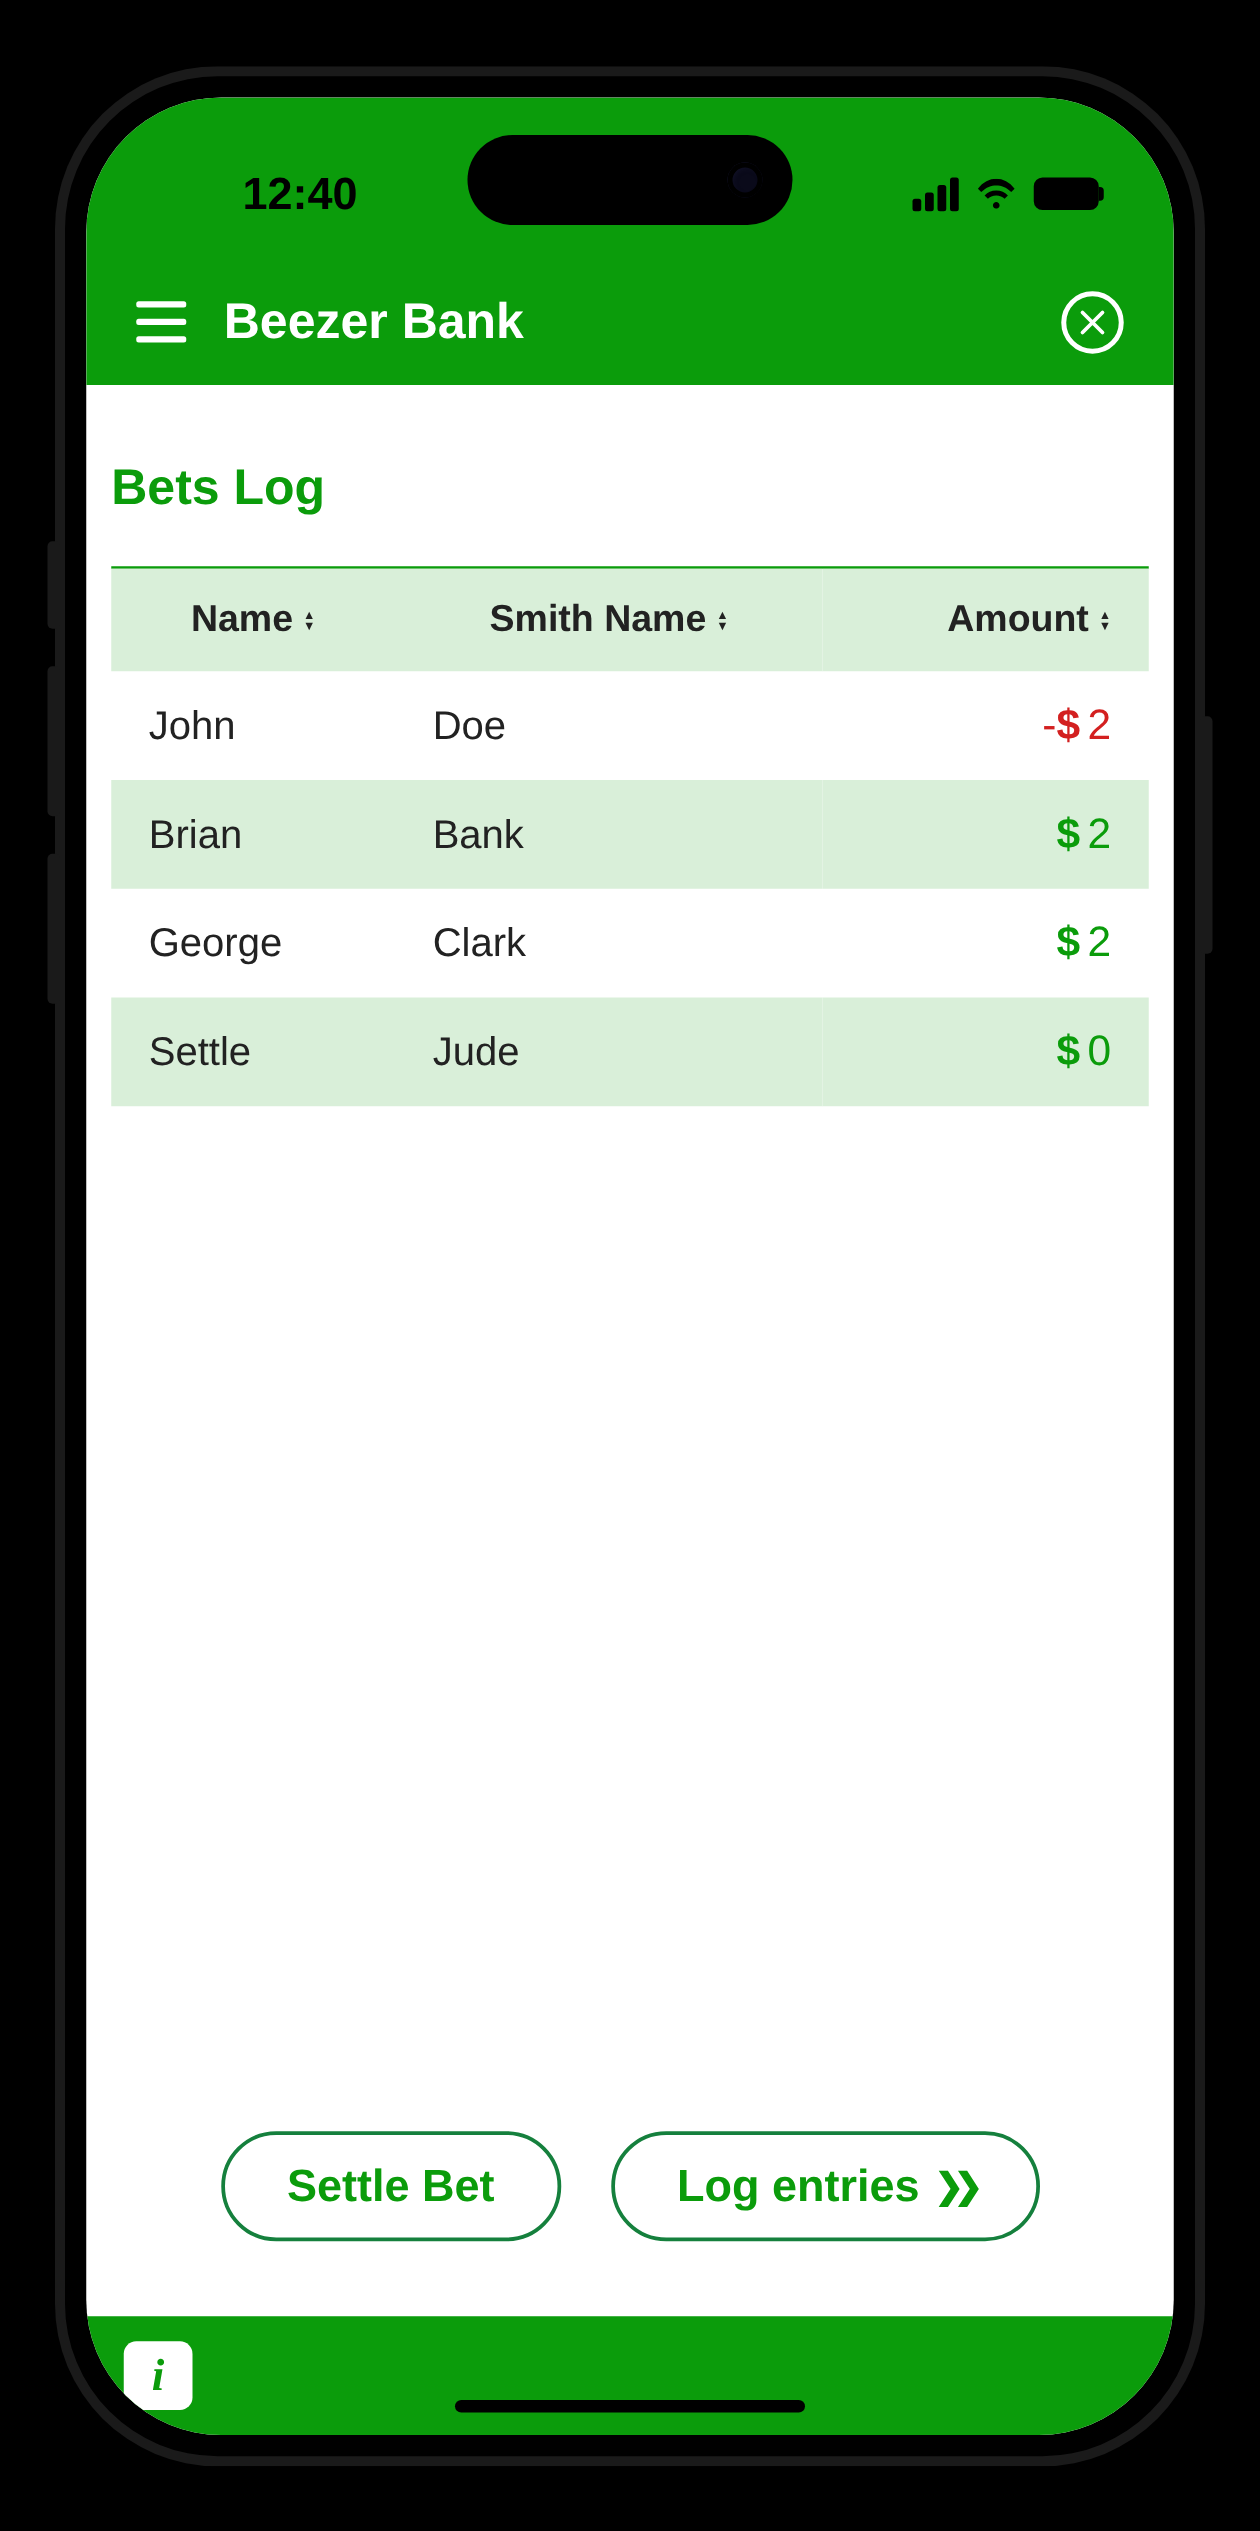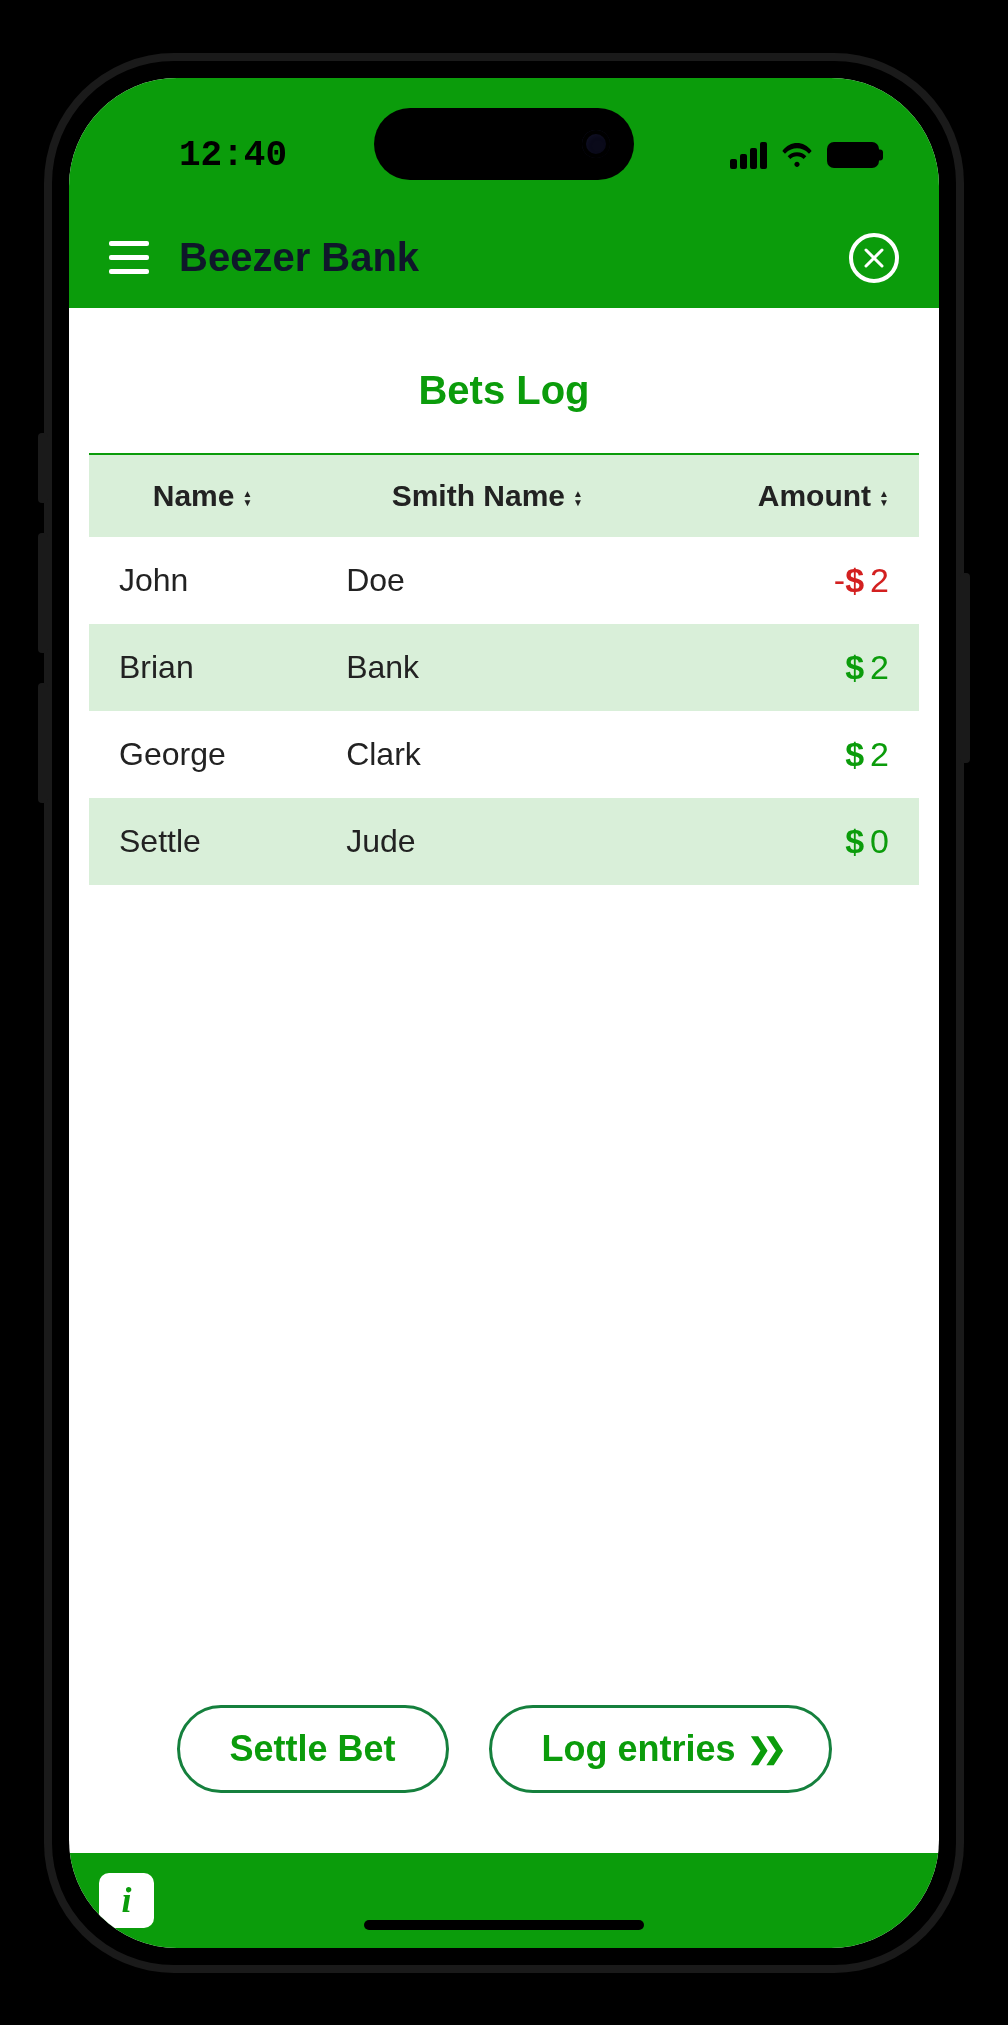--- a/index.html
+++ b/index.html
@@ -69,22 +69,21 @@
       display: flex;
       align-items: center;
       justify-content: space-between;
       padding: 0 60px;
       padding-top: 25px;
     }
     .status-time {
       font-size: 36px;
       font-weight: 600;
       color: #000;
-      margin-left: 50px;
-      font-family: Liberation Mono, monospace;
+      margin-left: 65px;
     }
     .status-icons {
       display: flex;
       align-items: center;
       gap: 14px;
     }
     .signal-bars {
       display: flex;
       align-items: flex-end;
       gap: 3px;
@@ -136,39 +135,39 @@
       gap: 9px;
       cursor: pointer;
     }
     .hamburger span {
       width: 40px;
       height: 5px;
       background: #fff;
       border-radius: 2px;
     }
     .app-title {
-      color: #0f172a;
+      color: #ffffff;
       font-size: 40px;
       font-weight: 600;
     }
     .close-btn {
       margin-left: auto;
       width: 50px;
       height: 50px;
       border: 4px solid #fff;
       border-radius: 50%;
       display: flex;
       align-items: center;
       justify-content: center;
       cursor: pointer;
       color: #fff;
       font-size: 30px;
     }
     .page-title {
-      text-align: center;
+      text-align: left;
       padding: 40px 0;
       font-size: 40px;
       font-weight: 700;
       color: #0b9c0b;
       border-bottom: 2px solid #0b9c0b;
       margin: 0 20px;
       margin-top: 20px;
     }
     .table-wrap {
       flex: 1;

